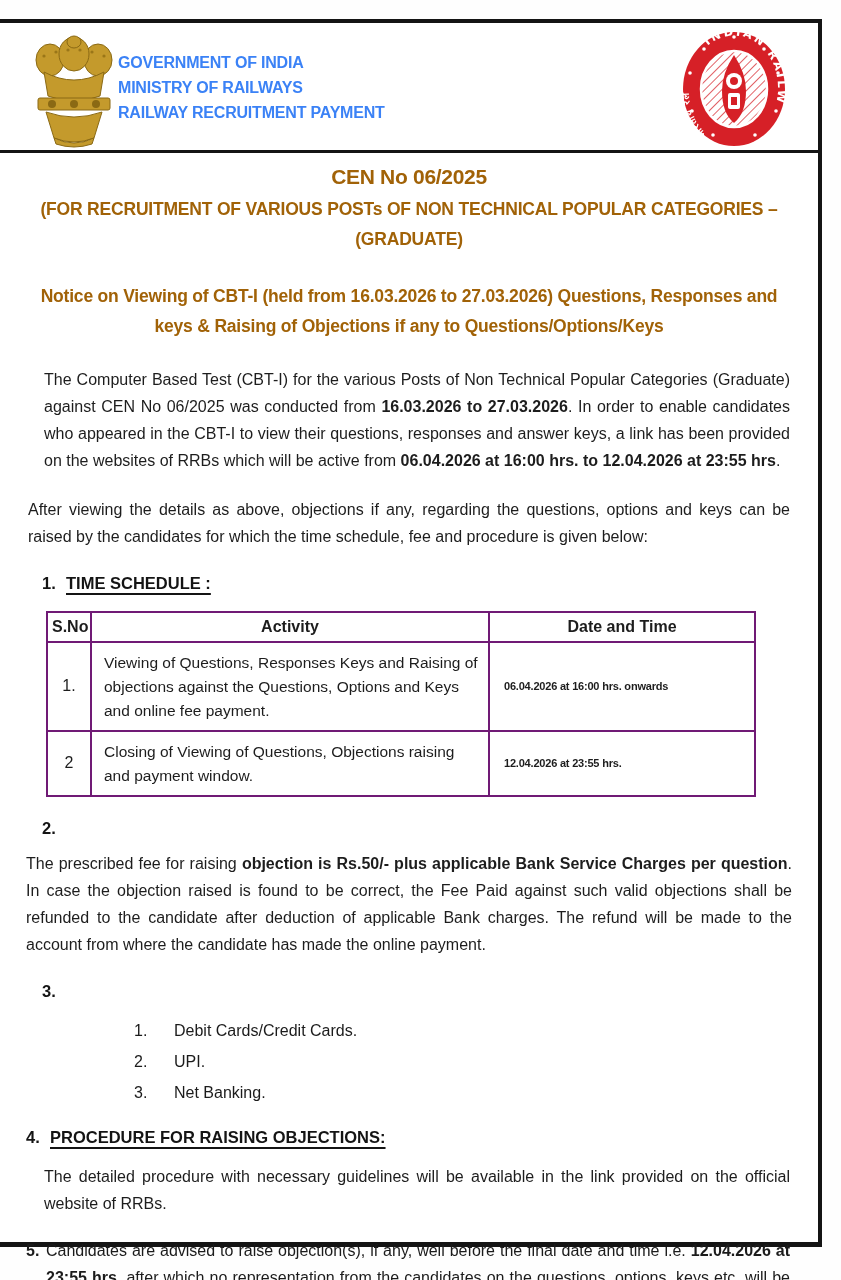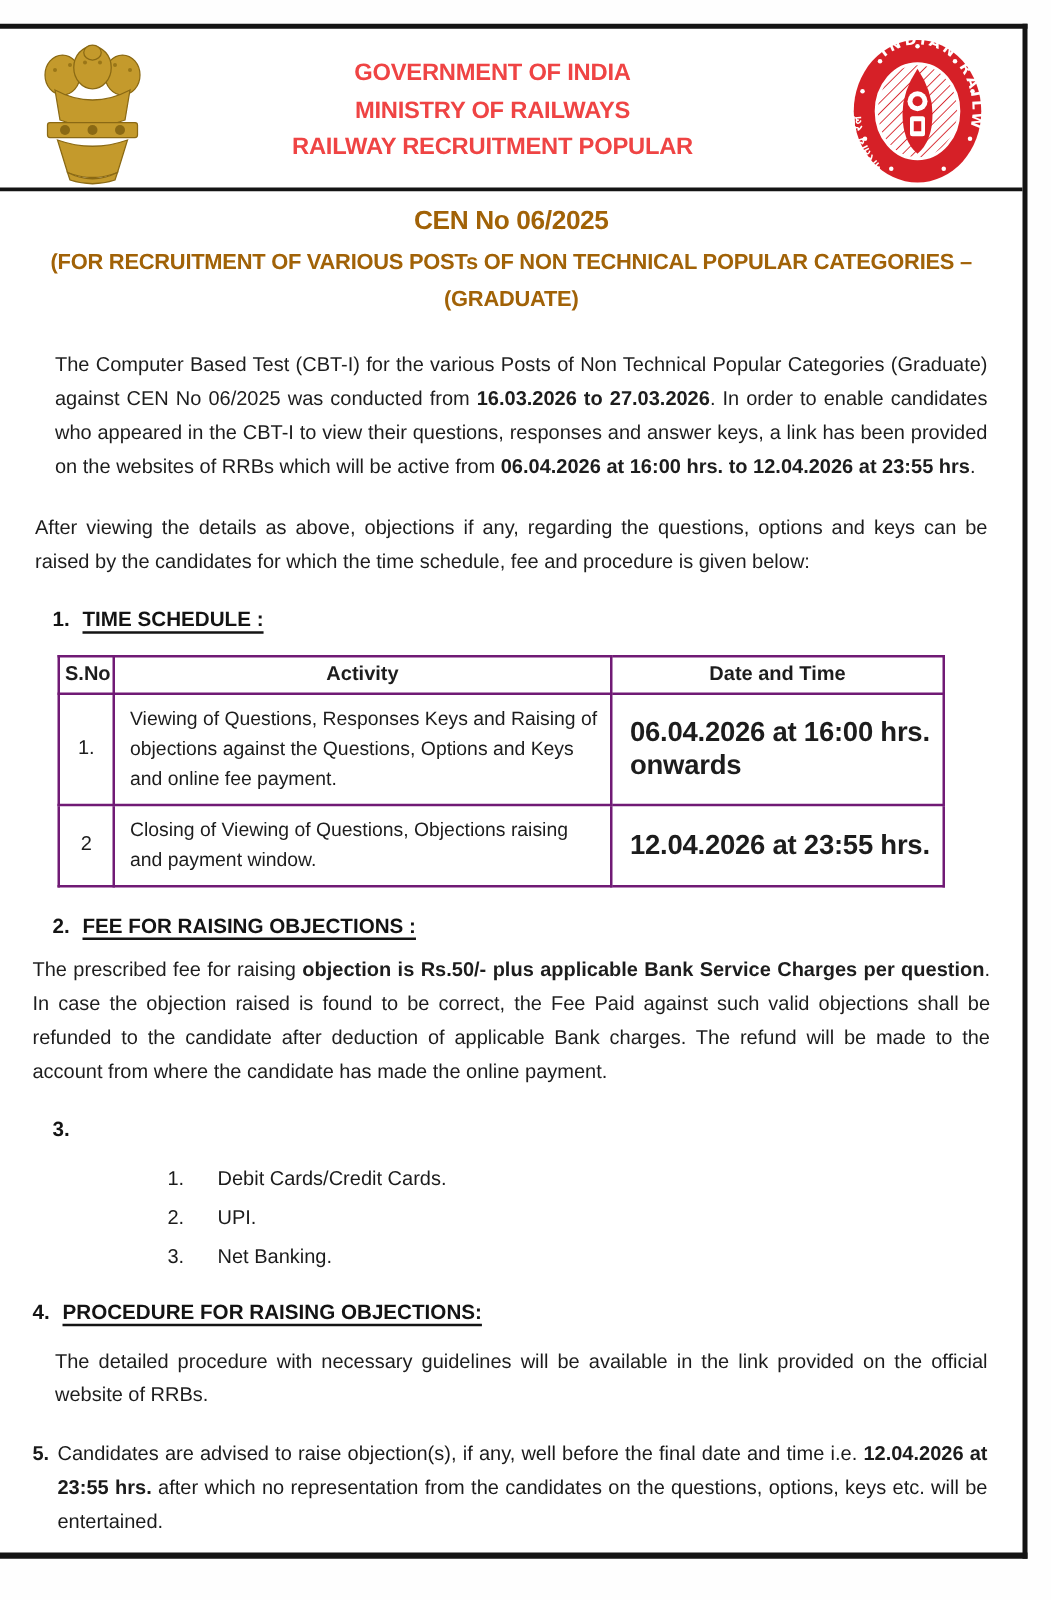--- a/index.html
+++ b/index.html
@@ -15,22 +15,22 @@
     border-right:4px solid #141414;
     border-bottom:5px solid #141414;
     background:#fff;
     padding:0 26px;
   }
   
   .doc-header { height:130px; display:flex; align-items:center; justify-content:space-between;
     margin:0 -26px; padding:4px 30px 0 30px; border-bottom:3px solid #141414; }
   .emblem { width:88px; height:118px; flex:0 0 auto; }
   .ir-logo { width:108px; height:120px; flex:0 0 auto; }
-  .header-text { flex:1; text-align:center; font-weight:700; font-size:19px; line-height:1.55;
-    letter-spacing:-0.2px; color:#ef4444; padding-right:10px; }
+  .header-text { flex:1; font-weight:700; font-size:16px; line-height:1.55;
+    letter-spacing:-0.2px; color:#3b82f6; padding-right:10px; }
   
   .title-block { text-align:center; margin-top:12px; font-weight:700; color:#a16207; }
   .cen { font-size:21px; letter-spacing:-0.3px; }
   .recr { font-size:17.5px; line-height:1.7; letter-spacing:-0.2px; margin-top:6px; }
   .notice { font-size:17.5px; line-height:1.75; letter-spacing:-0.2px; margin:26px auto 0 auto; width:755px; }
   
   .para { font-size:16px; line-height:27px; text-align:justify; color:#1d1d1d; }
   .p1 { margin:24px 2px 0 18px; }
   .p2 { margin:22px 2px 0 2px; }
   b { font-weight:700; }
@@ -40,21 +40,21 @@
   .sec-head.indent { margin-left:16px; }
   .sec-head .ht { text-decoration:underline; text-decoration-thickness:2px; text-underline-offset:4px; }
   
   table.schedule { border-collapse:collapse; margin:18px 0 0 20px; width:708px; table-layout:fixed;
     font-size:15.5px; color:#1d1d1d; }
   table.schedule th, table.schedule td { border:2px solid #701a75; }
   table.schedule th { font-weight:700; font-size:16px; padding:5px 4px; }
   col.c-sno { width:44px; } col.c-act { width:398px; } col.c-dt { width:266px; }
   td.sno { text-align:center; font-size:16px; }
   td.act { padding:8px 10px 7px 12px; line-height:24px; }
-  td.dt  { padding:6px 4px 6px 14px; font-weight:700; font-size:22px; letter-spacing:-0.2px; }
+  td.dt  { padding:6px 4px 6px 14px; font-weight:700; font-size:11px; letter-spacing:-0.2px; }
   
   .numbered { display:flex; font-size:16px; line-height:27px; margin-top:20px; }
   .numbered .num { width:20px; flex:0 0 auto; font-weight:700; }
   .numbered .txt { flex:1; text-align:justify; padding-right:2px; }
   
   ol.paylist { margin:14px 0 0 108px; list-style:none; font-size:16px; line-height:31px; }
   ol.paylist li { display:flex; }
   ol.paylist .li-num { width:40px; }
   
   .s4body { margin:16px 2px 0 18px; }
@@ -95,21 +95,21 @@
               <circle cx="74" cy="26" r="1.6"></circle>
             <circle cx="38" cy="20" r="1.6"></circle>
               <circle cx="50" cy="20" r="1.6"></circle>
           </g>
         </svg>
       </div>
 
       <div class="header-text">
         <div>GOVERNMENT OF INDIA</div>
         <div>MINISTRY OF RAILWAYS</div>
-        <div>RAILWAY RECRUITMENT POPULAR</div>
+        <div>RAILWAY RECRUITMENT PAYMENT</div>
       </div>
 
       <div class="ir-logo">
         <svg viewBox="0 0 108 120" width="108" height="120" aria-hidden="true">
           <defs>
             <path id="arcTop" d="M 12,74 A 44,52 0 1 1 96,74" fill="none"></path>
             <path id="arcLeft" d="M 30,108 A 45,53 0 0 1 9,58" fill="none"></path>
             <pattern id="hatch" width="6" height="6" patternUnits="userSpaceOnUse" patternTransform="rotate(45)">
               <rect width="6" height="6" fill="#ffffff"></rect>
               <line x1="0" y1="0" x2="0" y2="6" stroke="#d62027" stroke-width="1.4"></line>
@@ -145,20 +145,21 @@
               <circle cx="75" cy="106" r="1.8"></circle>
           </g>
         </svg>
       </div>
     </header>
 
     <section class="title-block">
       <div class="cen">CEN No 06/2025</div>
       <div class="recr">(FOR RECRUITMENT OF VARIOUS POSTs OF NON TECHNICAL POPULAR CATEGORIES –</div>
       <div class="recr" style="margin-top:0;">(GRADUATE)</div>
+      <div class="notice">Notice on Viewing of CBT-I (held from 16.03.2026 to 27.03.2026) Questions, Responses and keys &amp; Raising of Objections if any to Questions/Options/Keys</div>
     </section>
 
     <p class="para p1"><span>The Computer Based Test (CBT-I) for the various Posts of Non Technical Popular Categories (Graduate) against CEN No 06/2025 was conducted from </span><b>16.03.2026 to 27.03.2026</b><span>. In order to enable candidates who appeared in the CBT-I to view their questions, responses and answer keys, a link has been provided on the websites of RRBs which will be active from </span><b>06.04.2026 at 16:00 hrs. to 12.04.2026 at 23:55 hrs</b><span>.</span></p>
     <p class="para p2">After viewing the details as above, objections if any, regarding the questions, options and keys can be raised by the candidates for which the time schedule, fee and procedure is given below:</p>
 
     <div class="sec-head indent">
       <span class="num">1.</span>
       <span class="ht">TIME SCHEDULE :</span>
     </div>
 
@@ -184,21 +185,20 @@
         <tr>
           <td class="sno">2</td>
           <td class="act">Closing of Viewing of Questions, Objections raising and payment window.</td>
           <td class="dt">12.04.2026 at 23:55 hrs.</td>
         </tr>
       </tbody>
     </table>
 
     <div class="sec-head indent" style="margin-top:22px;">
       <span class="num">2.</span>
-      <span class="ht">FEE FOR RAISING OBJECTIONS :</span>
     </div>
     <p class="para" style="margin-top:12px;"><span>The prescribed fee for raising </span><b>objection is Rs.50/- plus applicable Bank Service Charges per question</b><span>. In case the objection raised is found to be correct, the Fee Paid against such valid objections shall be refunded to the candidate after deduction of applicable Bank charges. The refund will be made to the account from where the candidate has made the online payment.</span></p>
 
     <div class="sec-head indent">
       <span class="num">3.</span>
     </div>
     <ol class="paylist">
       <li>
         <span class="li-num">1.</span>
         <span>Debit Cards/Credit Cards.</span>

